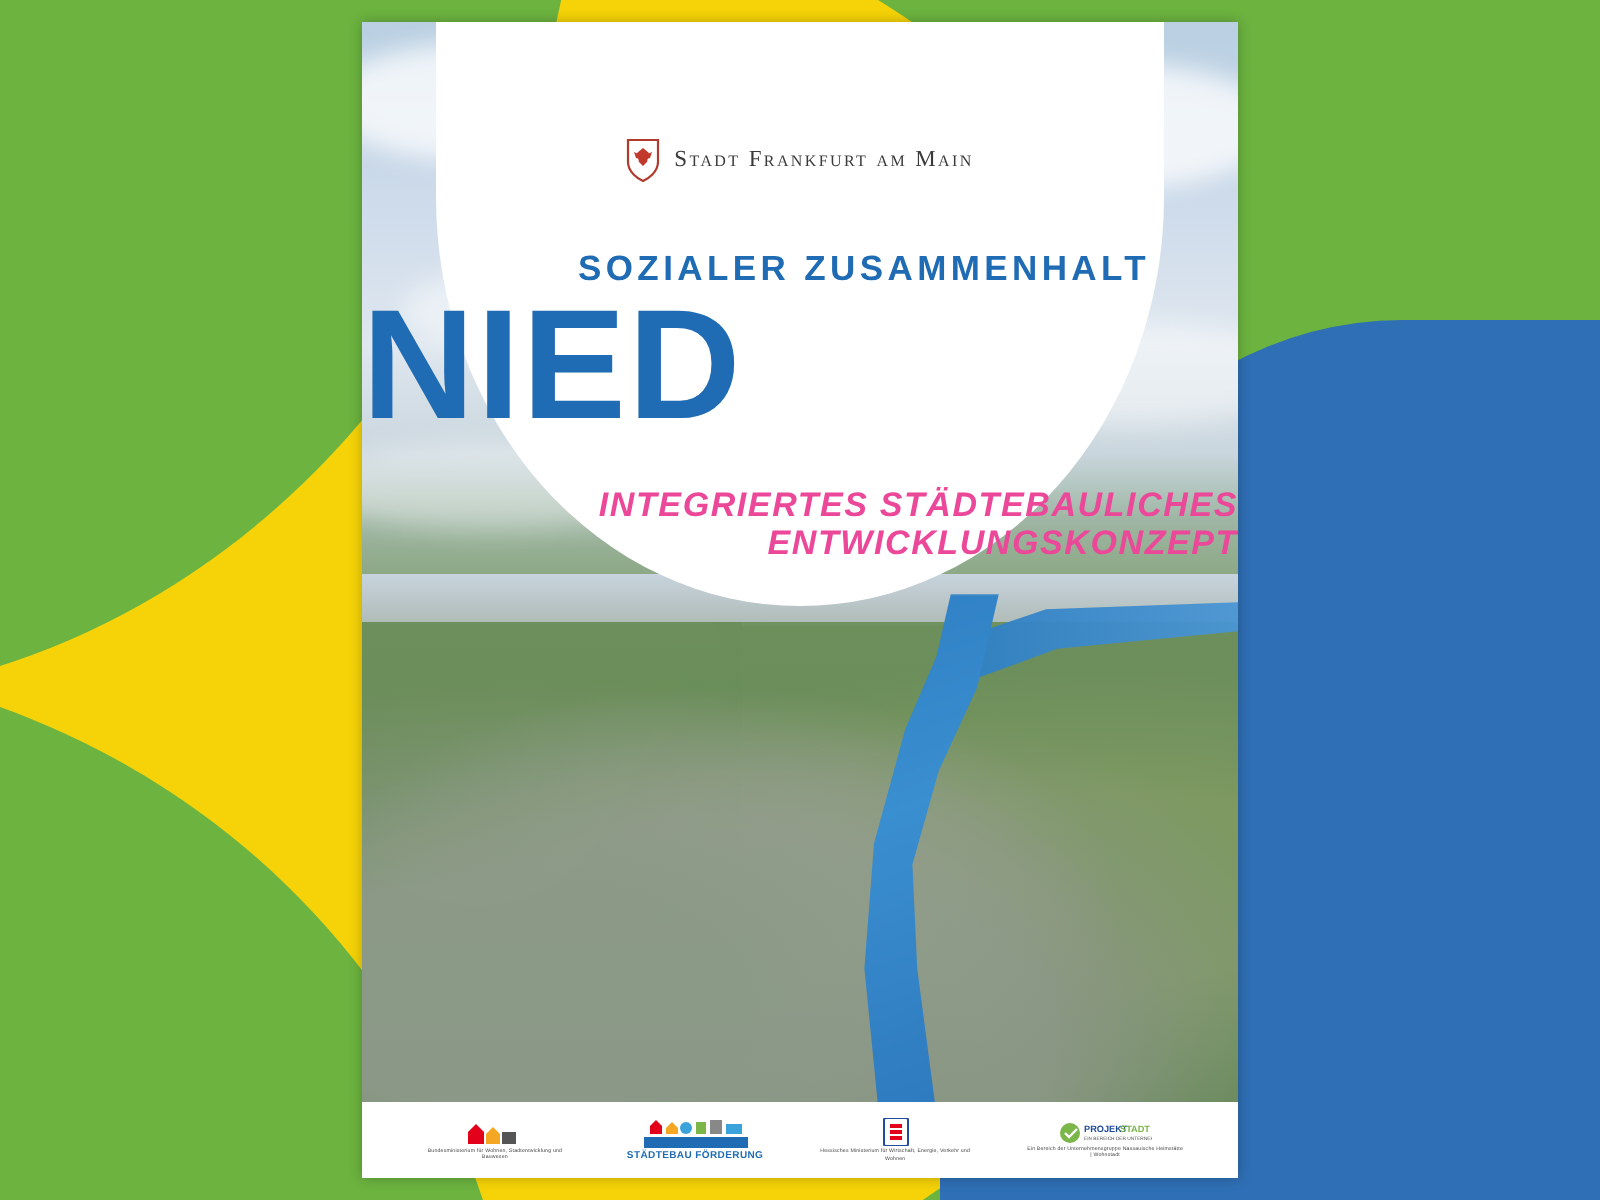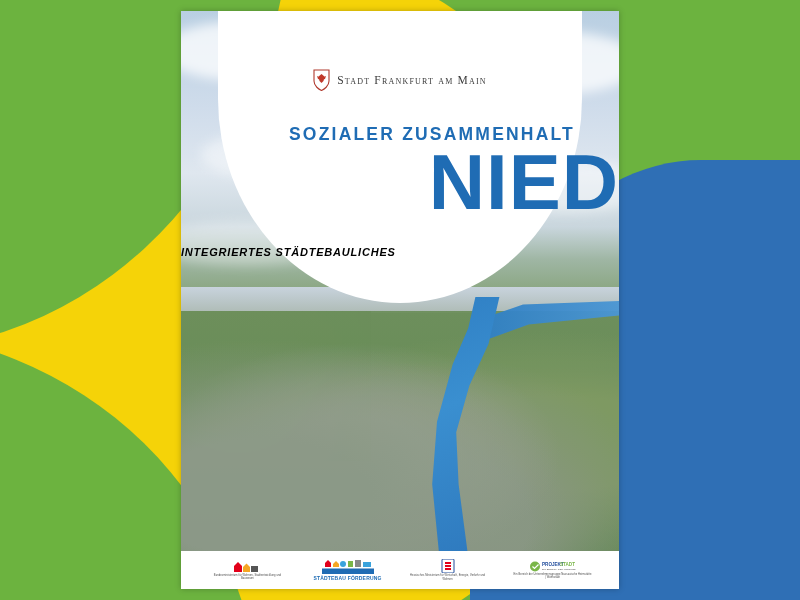--- a/index.html
+++ b/index.html
@@ -205,38 +205,38 @@
     font-size: 17.5px;
     font-weight: bold;
     letter-spacing: 2.2px;
     color: #1f6cb4;
     padding-left: 32px;
   }
   #bigtitle {
     position: absolute;
     top: 129px;
     width: 100%;
-    text-align: right;
+    text-align: left;
     font-size: 78px;
     line-height: 84px;
     font-weight: bold;
     letter-spacing: 1px;
     color: #1f6cb4;
   }
   #subtitle {
     position: absolute;
     top: 232px;
     width: 100%;
-    text-align: left;
-    font-size: 11px;
+    text-align: right;
+    font-size: 17px;
     line-height: 19px;
     font-style: italic;
     font-weight: bold;
     letter-spacing: .8px;
-    color: #000000;
+    color: #ec4899;
   }
 
   
   #logobar {
     position: absolute;
     left: 0;
     bottom: 0;
     width: 438px;
     height: 38px;
     background: #ffffff;
@@ -306,20 +306,21 @@
       <path d="M8.5 5 L11.5 7.5 L10.5 12 L8.5 14 L6.5 12 L5.5 7.5 Z" fill="#c0392b"></path>
       <path d="M4 7 L8.5 9 L13 7 L12 10 L8.5 11 L5 10 Z" fill="#c0392b"></path>
     </svg>
     <span id="city-line">Stadt Frankfurt am Main</span>
   </div>
 
   <div id="kicker">SOZIALER ZUSAMMENHALT</div>
   <div id="bigtitle">NIED</div>
   <div id="subtitle">
     <div>INTEGRIERTES STÄDTEBAULICHES</div>
+    <div>ENTWICKLUNGSKONZEPT</div>
   </div>
 
   <div id="logobar">
 
     <div class="logo">
       <svg class="logo-mark" width="30" height="13" viewBox="0 0 30 13">
         <path d="M2 12 L2 6 L6 2 L10 6 L10 12 Z" fill="#e2001a"></path>
         <path d="M11 12 L11 7 L14.5 3.5 L18 7 L18 12 Z" fill="#f5a623"></path>
         <rect x="19" y="6" width="7" height="6" fill="#555"></rect>
       </svg>

